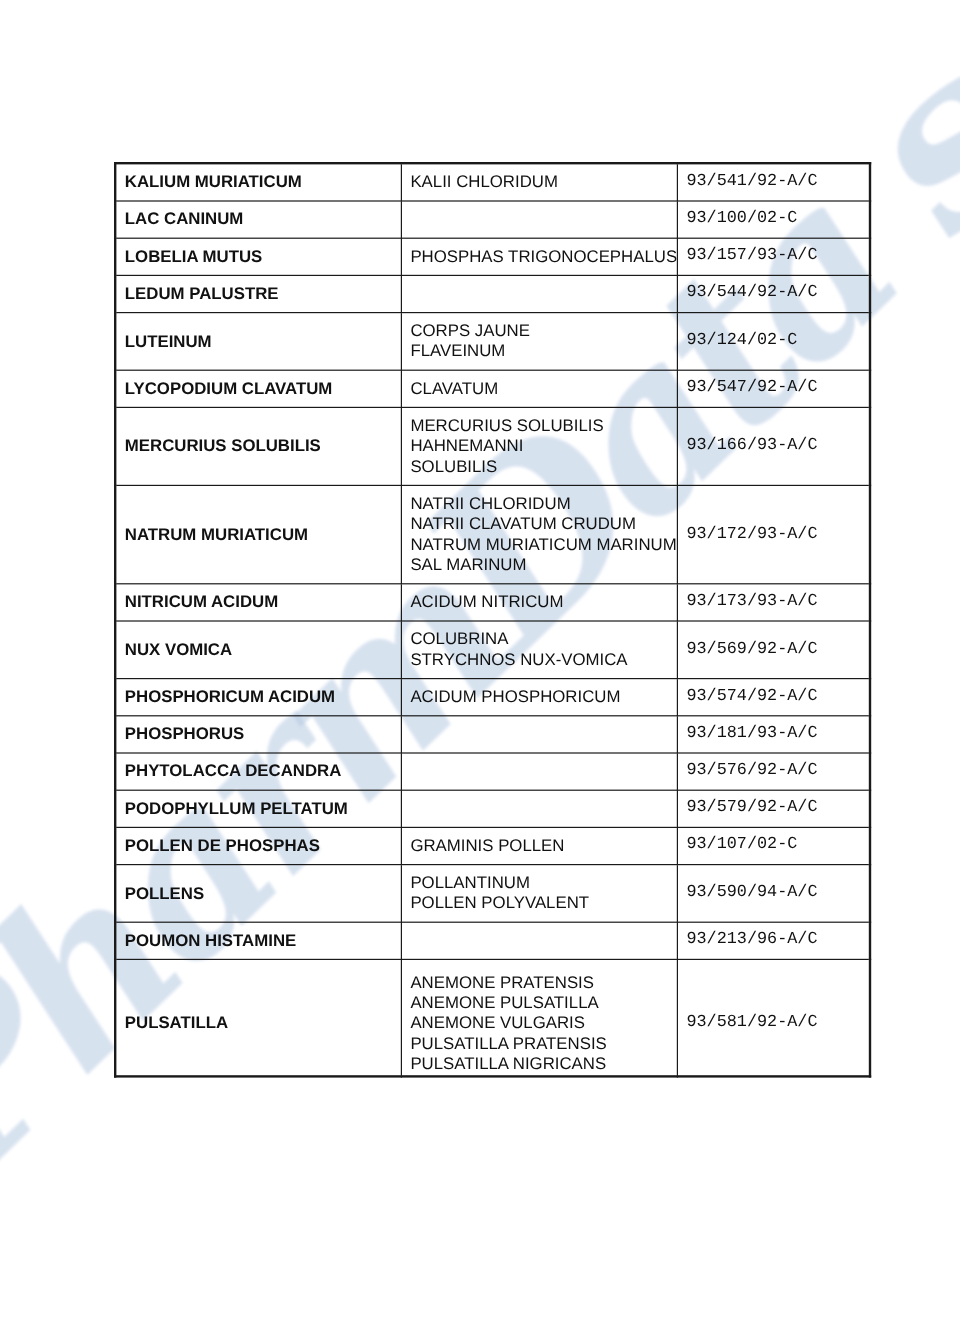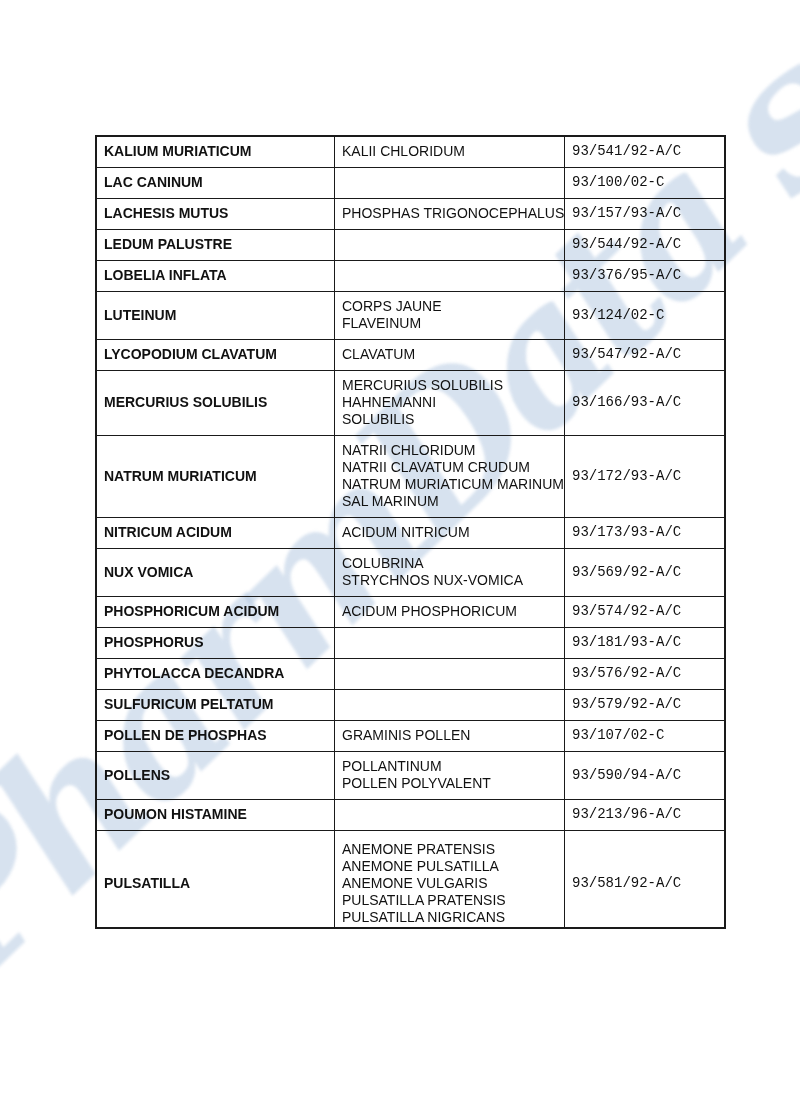--- a/index.html
+++ b/index.html
@@ -91,35 +91,30 @@
             <div class="syn-line">KALII CHLORIDUM</div>
           </td>
           <td class="col-code">93/541/92-A/C</td>
         </tr>
         <tr>
           <td class="col-name">LAC CANINUM</td>
           <td class="col-syn"></td>
           <td class="col-code">93/100/02-C</td>
         </tr>
         <tr>
-          <td class="col-name">LACHESIS MUTUS</td>
+          <td class="col-name">LOBELIA MUTUS</td>
           <td class="col-syn">
             <div class="syn-line">PHOSPHAS TRIGONOCEPHALUS</div>
           </td>
           <td class="col-code">93/157/93-A/C</td>
         </tr>
         <tr>
           <td class="col-name">LEDUM PALUSTRE</td>
           <td class="col-syn"></td>
           <td class="col-code">93/544/92-A/C</td>
-        </tr>
-        <tr>
-          <td class="col-name">LOBELIA INFLATA</td>
-          <td class="col-syn"></td>
-          <td class="col-code">93/376/95-A/C</td>
         </tr>
         <tr>
           <td class="col-name">LUTEINUM</td>
           <td class="col-syn">
             <div class="syn-line">CORPS JAUNE</div>
             <div class="syn-line">FLAVEINUM</div>
           </td>
           <td class="col-code">93/124/02-C</td>
         </tr>
         <tr>
@@ -174,21 +169,21 @@
           <td class="col-name">PHOSPHORUS</td>
           <td class="col-syn"></td>
           <td class="col-code">93/181/93-A/C</td>
         </tr>
         <tr>
           <td class="col-name">PHYTOLACCA DECANDRA</td>
           <td class="col-syn"></td>
           <td class="col-code">93/576/92-A/C</td>
         </tr>
         <tr>
-          <td class="col-name">SULFURICUM PELTATUM</td>
+          <td class="col-name">PODOPHYLLUM PELTATUM</td>
           <td class="col-syn"></td>
           <td class="col-code">93/579/92-A/C</td>
         </tr>
         <tr>
           <td class="col-name">POLLEN DE PHOSPHAS</td>
           <td class="col-syn">
             <div class="syn-line">GRAMINIS POLLEN</div>
           </td>
           <td class="col-code">93/107/02-C</td>
         </tr>

